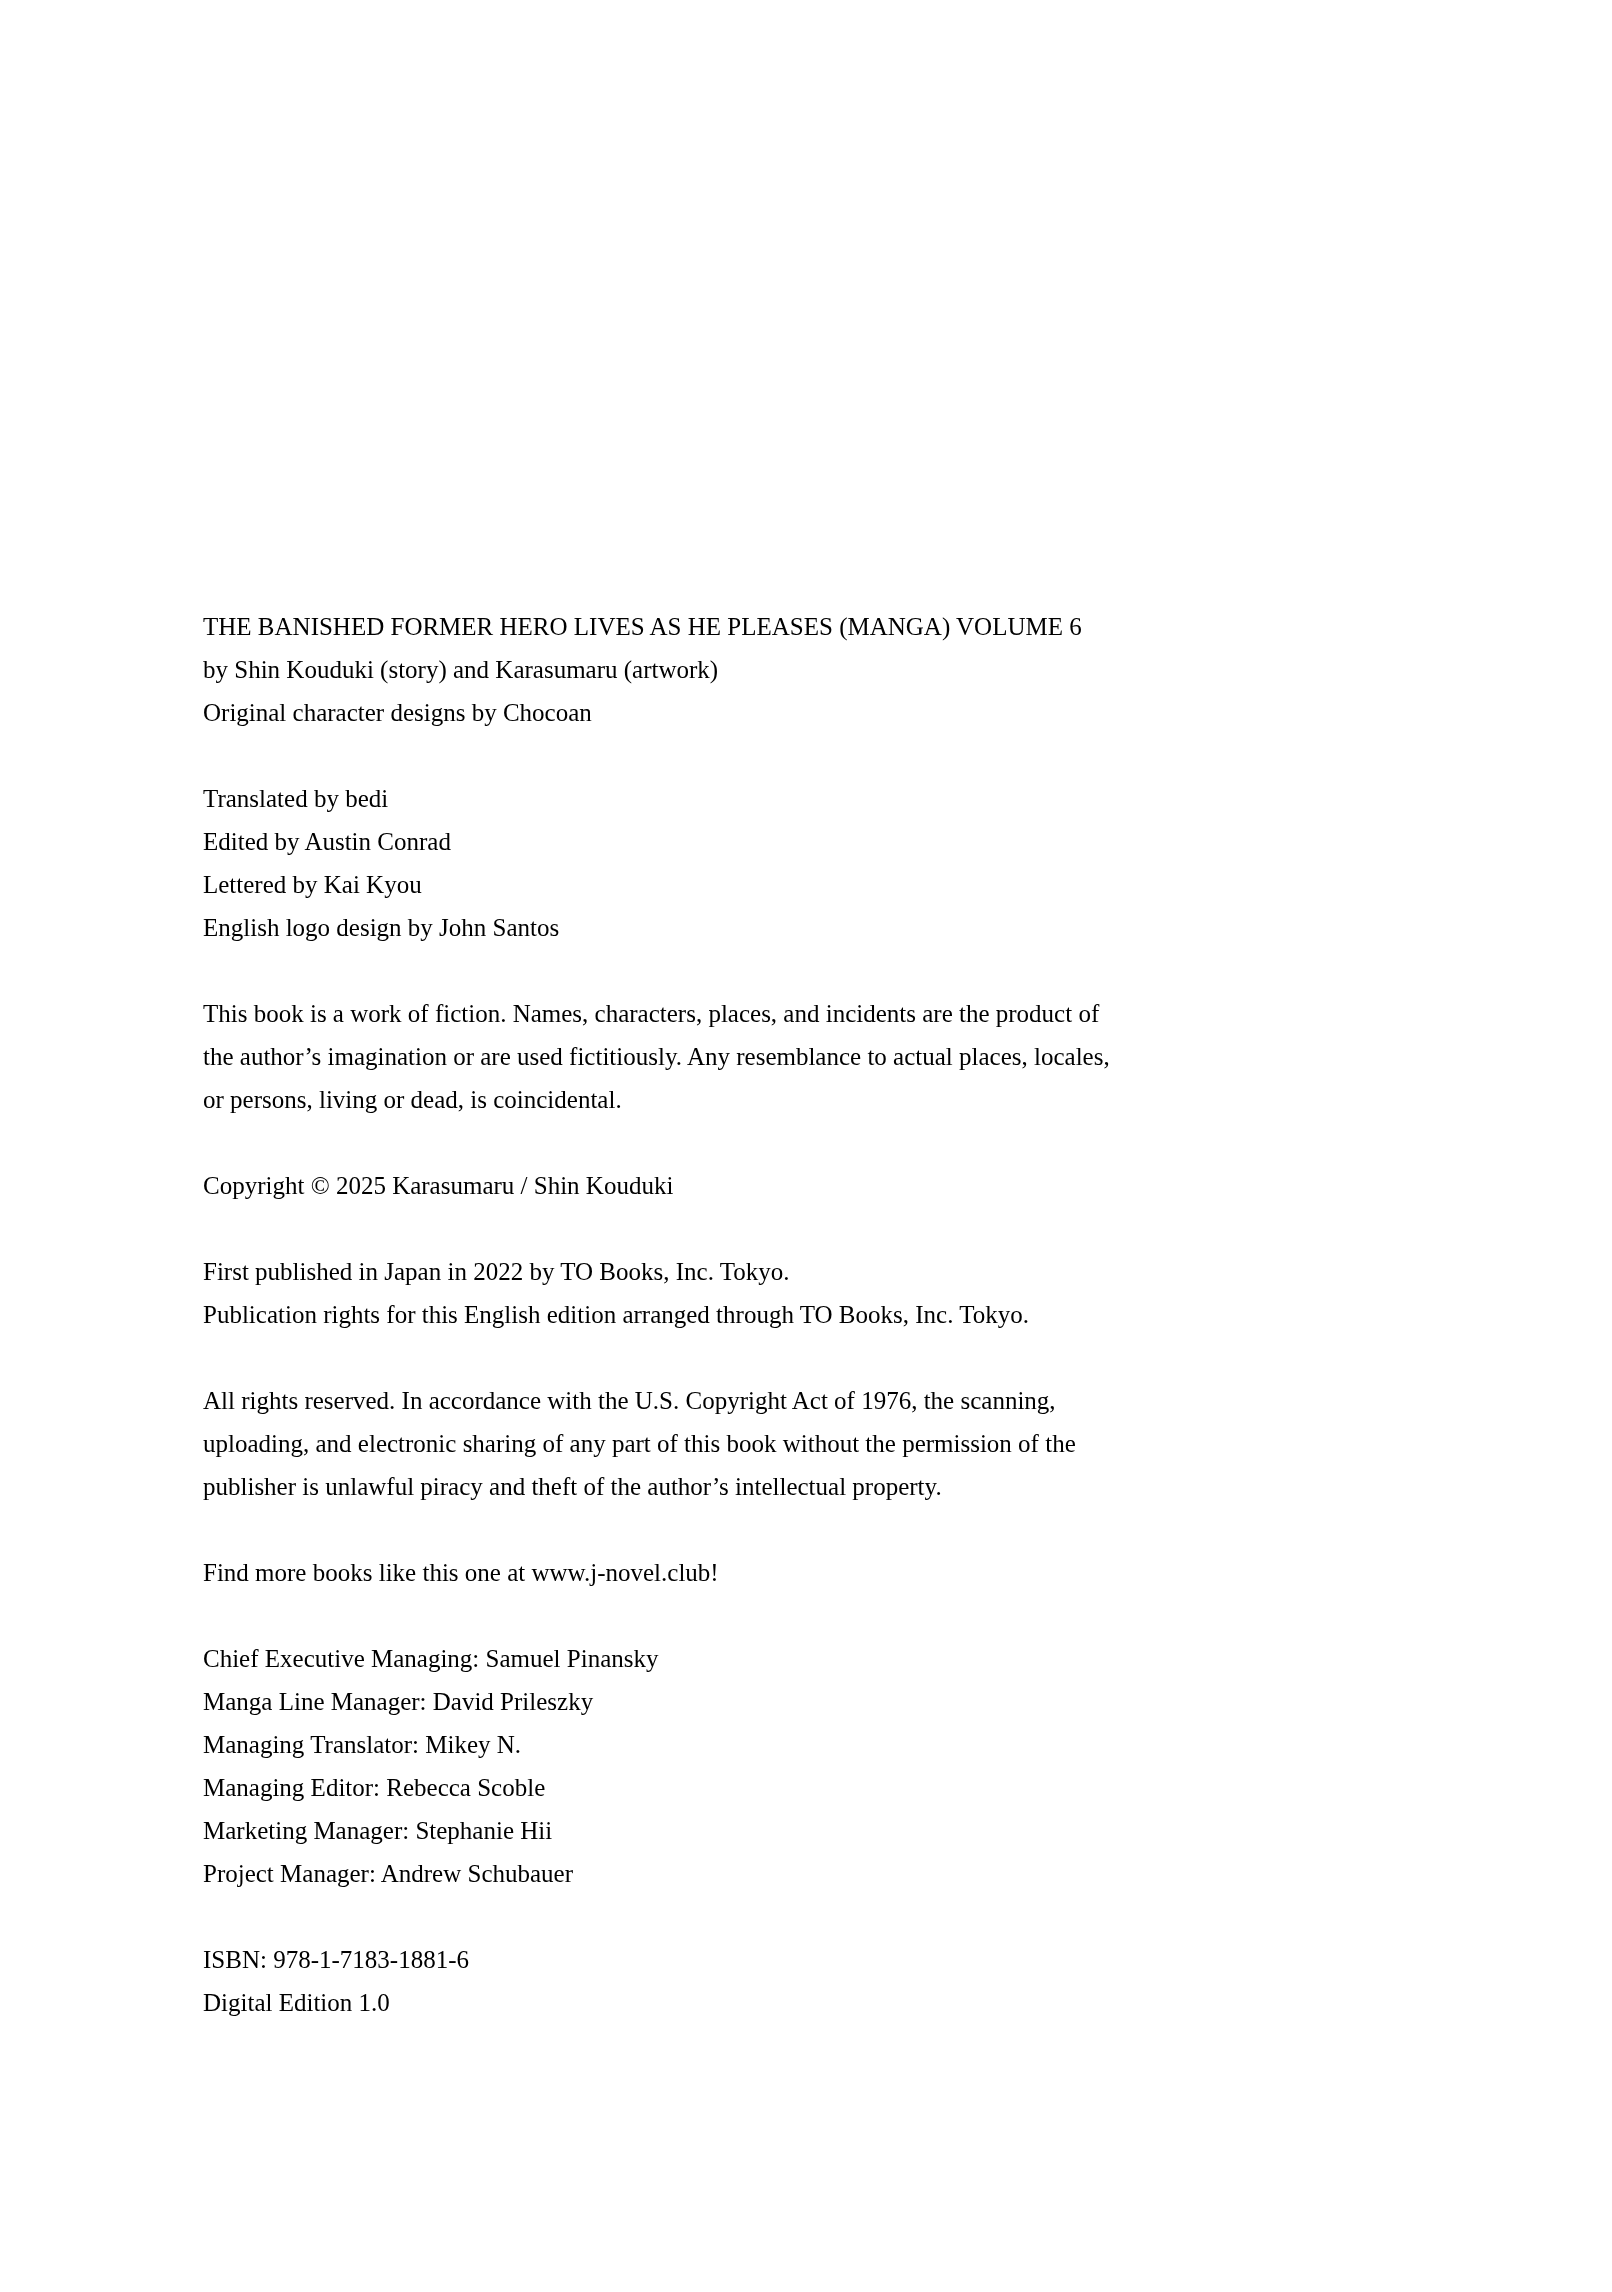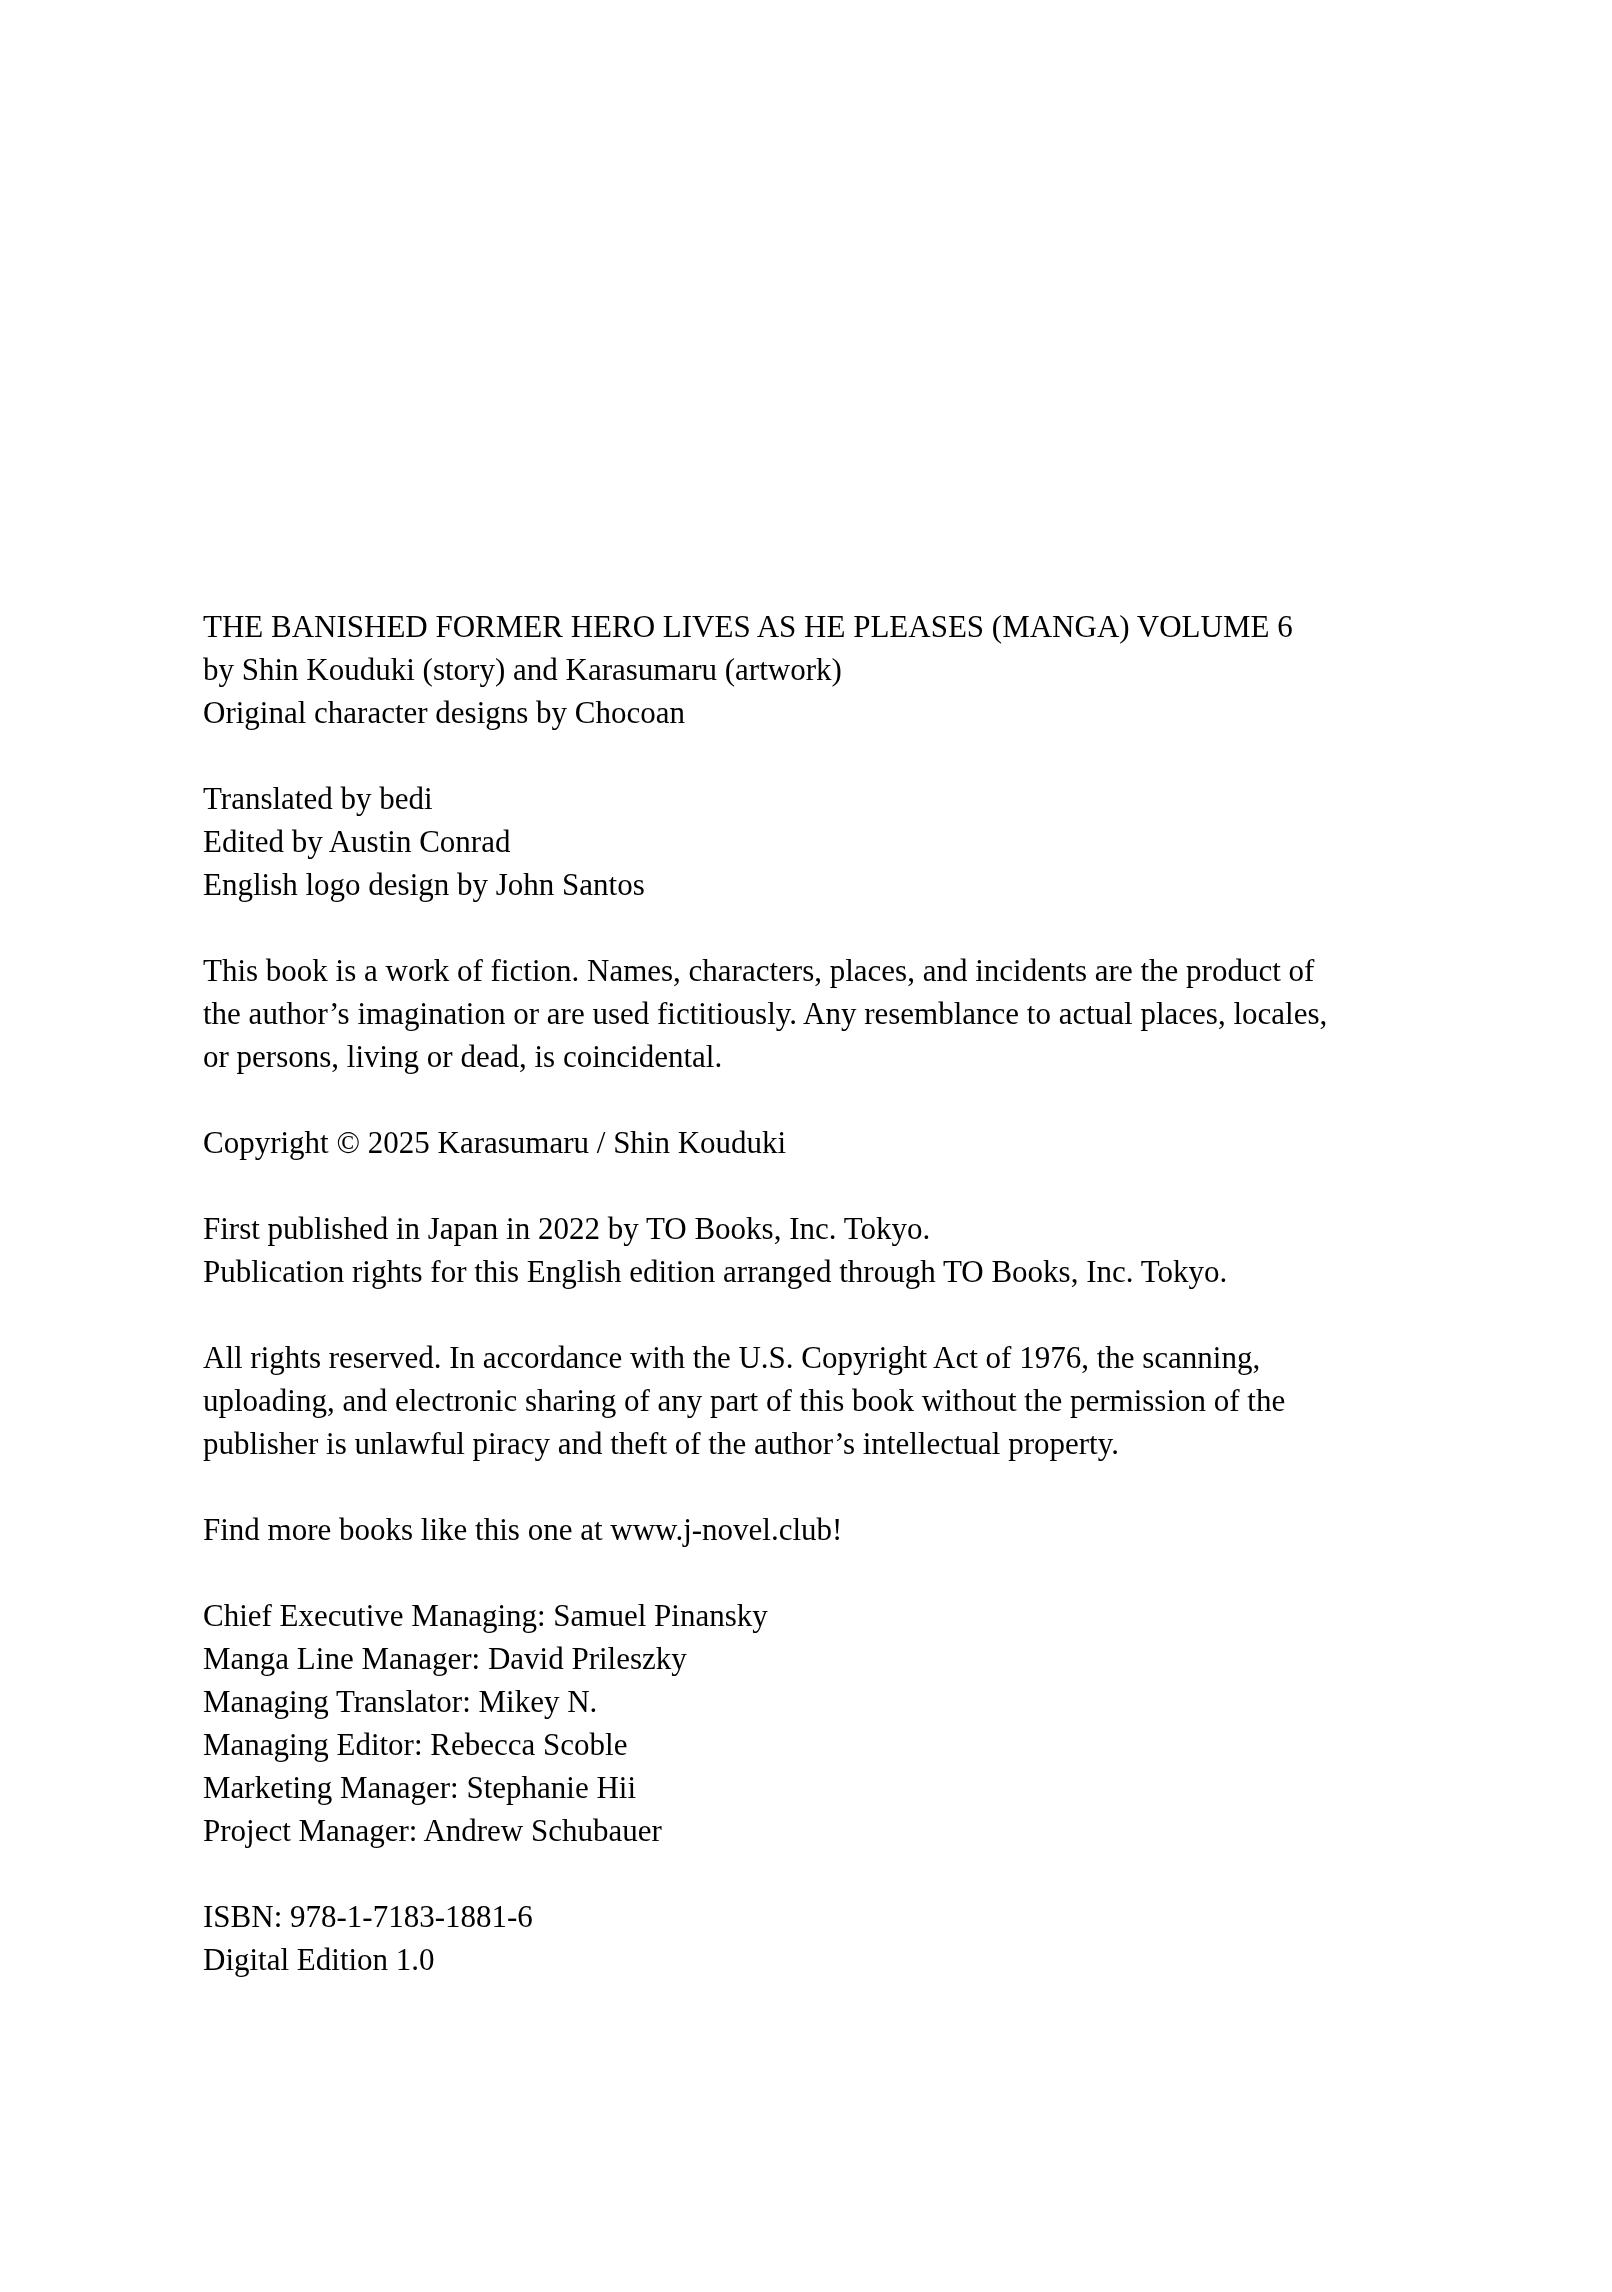--- a/index.html
+++ b/index.html
@@ -13,21 +13,21 @@
     background: #ffffff;
     overflow: hidden;
     font-family: "Liberation Serif", "DejaVu Serif", serif;
   }
   .colophon {
     position: absolute;
     left: 203px;
     top: 605px;
     width: 1317px;
     color: #000000;
-    font-size: 31px;
+    font-size: 25px;
     line-height: 43px;
     font-weight: 400;
   }
   .paragraph {
     margin: 0 0 43px 0;
     padding: 0;
   }
   .paragraph:last-child {
     margin-bottom: 0;
   }
@@ -41,20 +41,21 @@
 <div class="page">
   <div class="colophon">
       <div class="paragraph">
         <div class="line">THE BANISHED FORMER HERO LIVES AS HE PLEASES (MANGA) VOLUME 6</div>
         <div class="line">by Shin Kouduki (story) and Karasumaru (artwork)</div>
         <div class="line">Original character designs by Chocoan</div>
       </div>
       <div class="paragraph">
         <div class="line">Translated by bedi</div>
         <div class="line">Edited by Austin Conrad</div>
+        <div class="line">Lettered by Kai Kyou</div>
         <div class="line">English logo design by John Santos</div>
       </div>
       <div class="paragraph">
         <div class="line">This book is a work of fiction. Names, characters, places, and incidents are the product of</div>
         <div class="line">the author’s imagination or are used fictitiously. Any resemblance to actual places, locales,</div>
         <div class="line">or persons, living or dead, is coincidental.</div>
       </div>
       <div class="paragraph">
         <div class="line">Copyright © 2025 Karasumaru / Shin Kouduki</div>
       </div>

